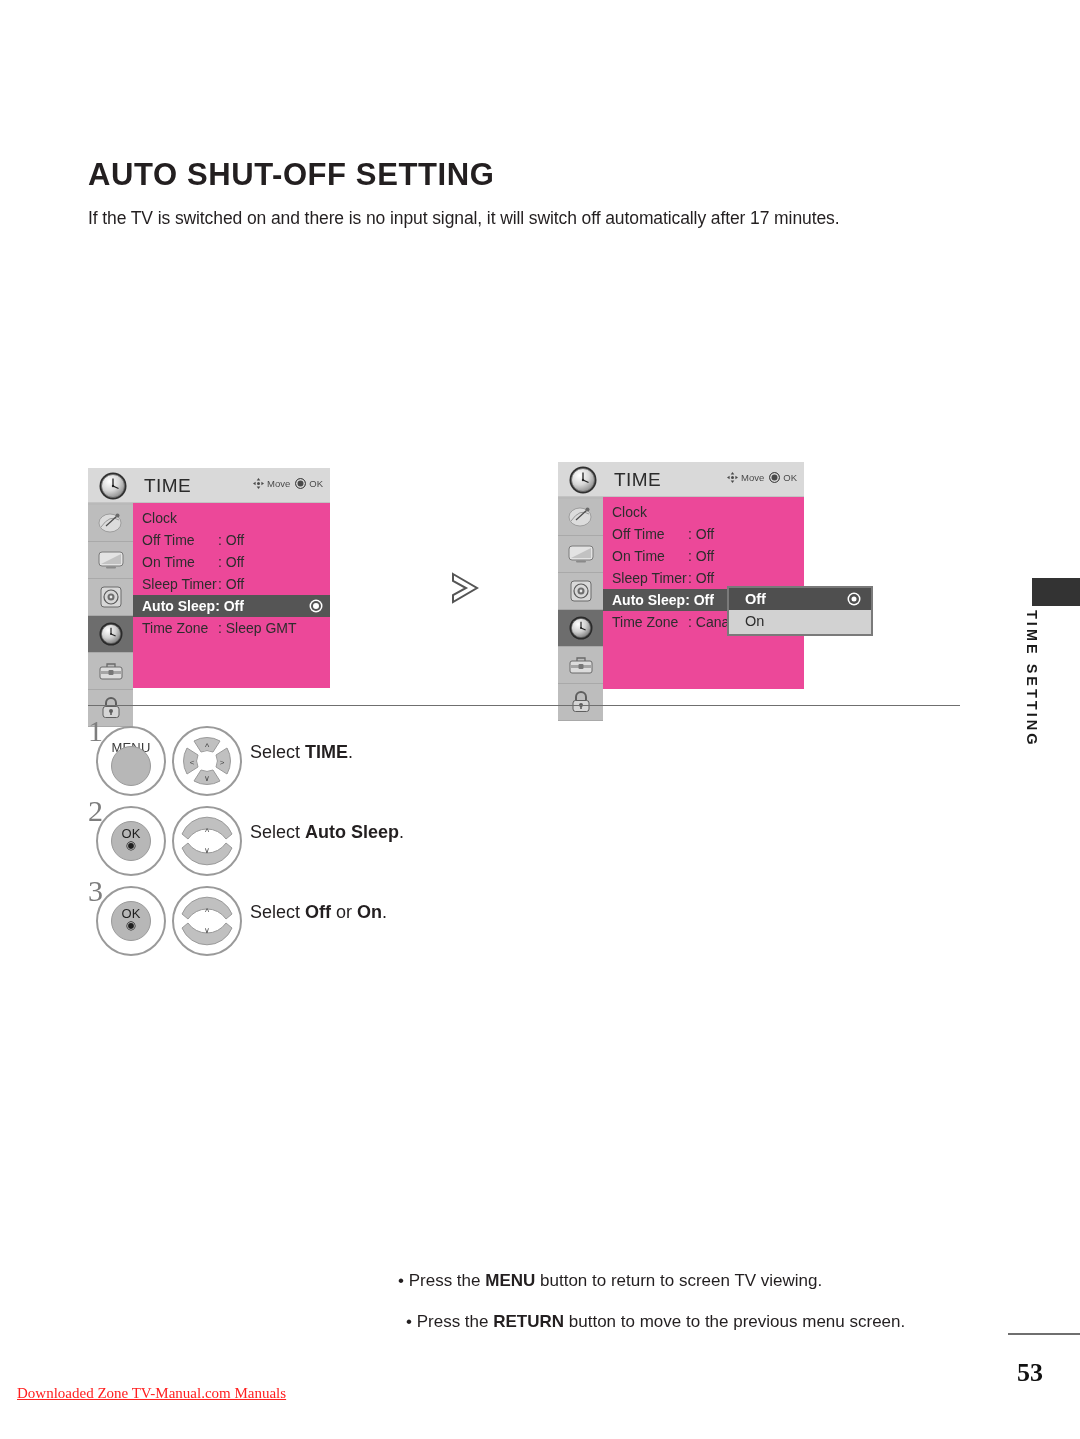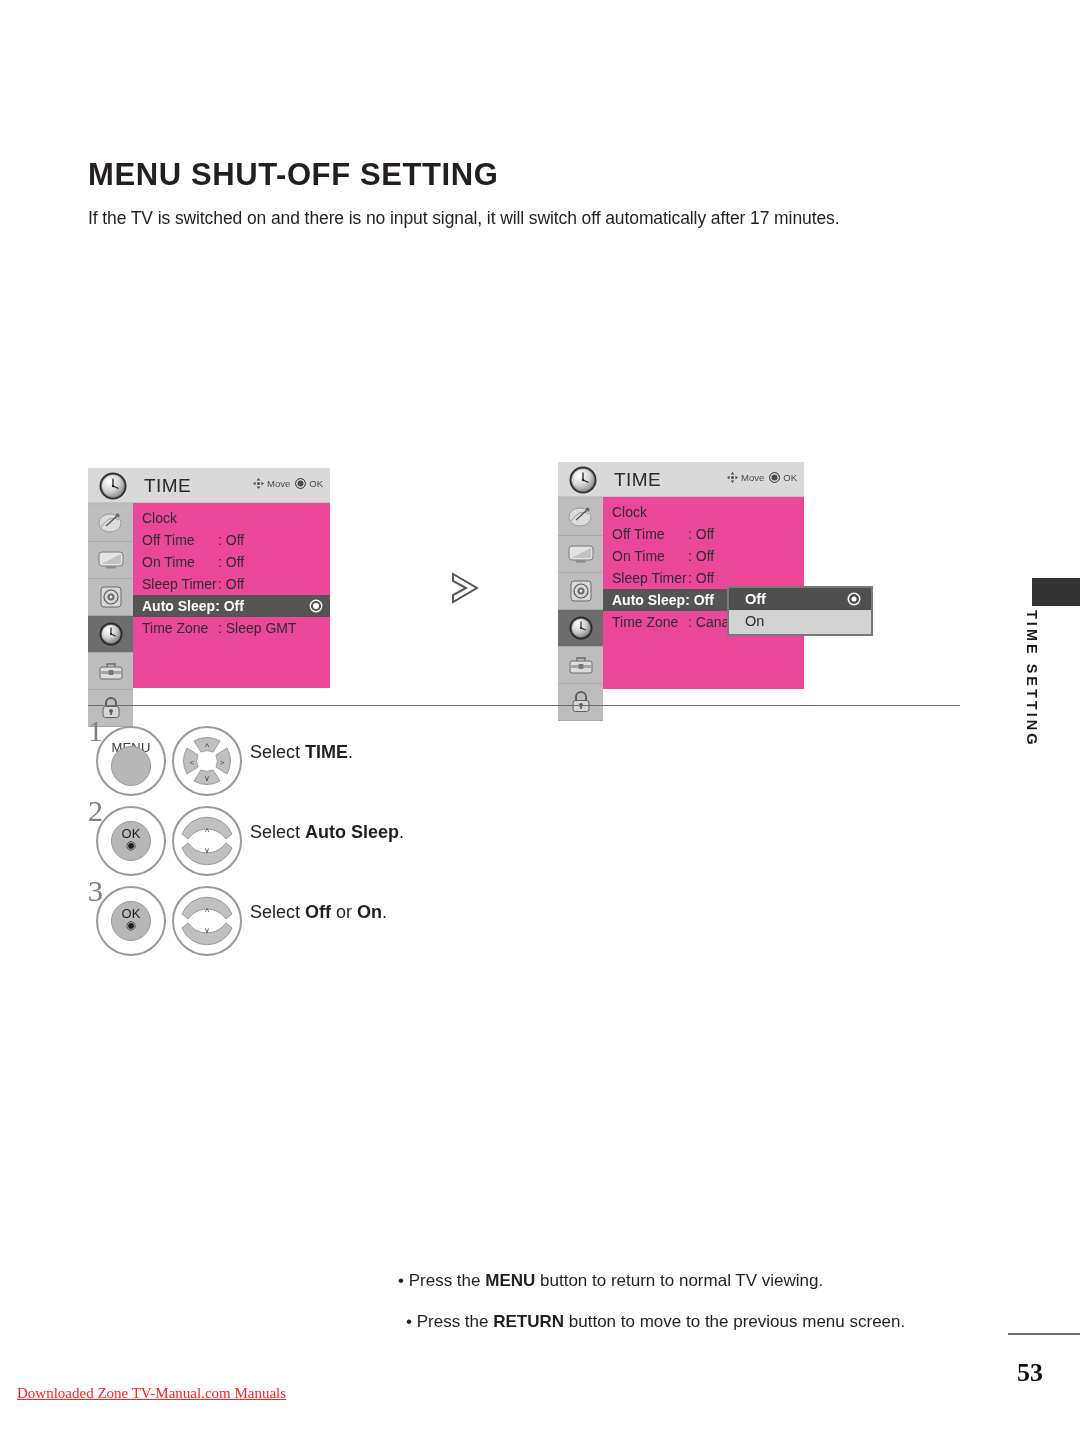--- a/index.html
+++ b/index.html
@@ -337,21 +337,21 @@
     font-size: 15px;
     color: #ff2020;
     text-decoration: underline;
     font-family: "Liberation Serif", serif;
     white-space: nowrap;
   }
 </style>
 </head>
 <body>
 
-<div class="page-title">MENU SHUT-OFF SETTING</div>
+<div class="page-title">AUTO SHUT-OFF SETTING</div>
 <div class="page-intro">If the TV is switched on and there is no input signal, it will switch off automatically after 17 minutes.</div>
 
 <div class="osd" id="osd1" style="left:88px; top:468px; width:242px; height:219px;">
   <div class="osd-header">
     <svg class="osd-clock-badge" viewBox="0 0 30 30">
       <defs>
         <radialGradient id="clkg1" cx="35%" cy="30%" r="75%">
           <stop offset="0%" stop-color="#ffffff"></stop>
           <stop offset="55%" stop-color="#d7d7d7"></stop>
           <stop offset="100%" stop-color="#8e8e8e"></stop>
@@ -674,21 +674,21 @@
       <text x="33" y="27" font-size="9" fill="#444" text-anchor="middle" font-family="Liberation Sans, sans-serif">^</text>
       <text x="33" y="45" font-size="8" fill="#444" text-anchor="middle" font-family="Liberation Sans, sans-serif">∨</text>
     </svg>
   </div>
   <div class="step-text">
     <span>Select </span><b>Off</b><span> or </span><b>On</b><span>.</span>
   </div>
 </div>
 
 <div class="note" style="left:398px; top:1271px;">
-  <span>• </span><span>Press the </span><b>MENU</b><span> button to return to normal TV viewing.</span>
+  <span>• </span><span>Press the </span><b>MENU</b><span> button to return to screen TV viewing.</span>
 </div>
 <div class="note" style="left:406px; top:1312px;">
   <span>• </span><span>Press the </span><b>RETURN</b><span> button to move to the previous menu screen.</span>
 </div>
 
 <div class="footer-rule"></div>
 <div class="page-number">53</div>
 <div class="watermark">Downloaded Zone TV-Manual.com Manuals</div>
 
 </body></html>

